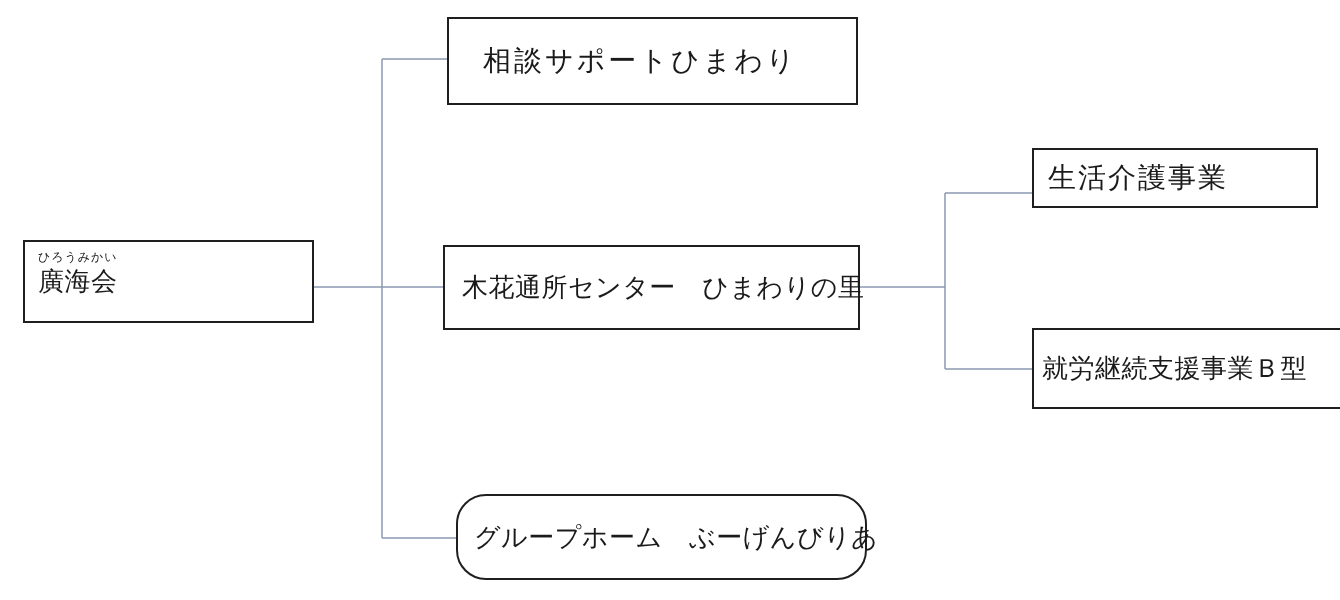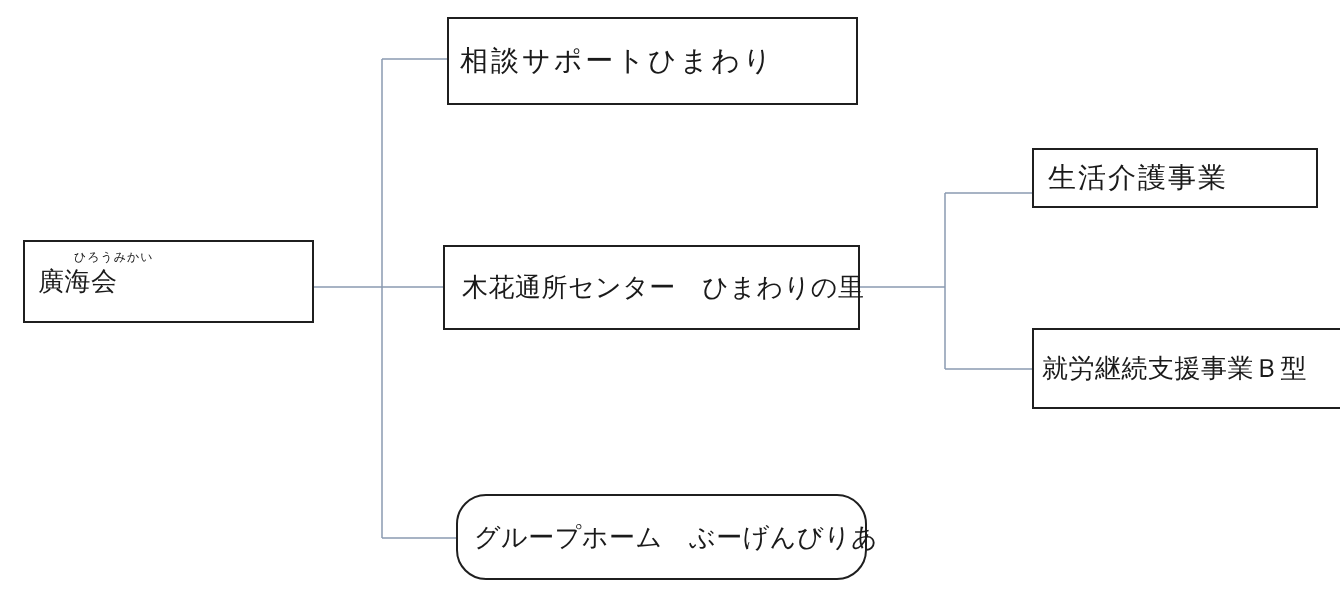--- a/index.html
+++ b/index.html
@@ -33,37 +33,36 @@
     background: var(--box-fill, #ffffff);
     border: 2px solid var(--box-border, #1f1f1f);
     color: var(--text-color, #1a1a1a);
     display: flex;
     align-items: center;
     font-size: 26px;
     letter-spacing: 0.5px;
     white-space: nowrap;
   }
   .node-root     { left: 23px;   top: 240px; width: 291px; height: 83px; padding-left: 13px; }
-  .node-consult  { left: 447px;  top: 17px;  width: 411px; height: 88px; padding-left: 11px; font-size: 28px; letter-spacing: 3px; }
+  .node-consult  { left: 447px;  top: 17px;  width: 411px; height: 88px; padding-left: 34px; font-size: 28px; letter-spacing: 3px; }
   .node-center   { left: 443px;  top: 245px; width: 417px; height: 85px; padding-left: 17px; }
   .node-ghome    { left: 456px;  top: 494px; width: 411px; height: 86px; padding-left: 16px; border-radius: 30px; }
   .node-seikatsu { left: 1032px; top: 148px; width: 286px; height: 60px; padding-left: 14px; font-size: 28px; letter-spacing: 2px; }
   .node-shurou   { left: 1032px; top: 328px; width: 329px; height: 81px; padding-left: 8px; }
   .root-label { position: relative; display: inline-block; }
   .root-main  { position: relative; display: inline-block; }
   .furigana {
     position: absolute;
     top: -15px;
     left: 50%;
     transform: translateX(-50%);
     font-size: 12px;
     letter-spacing: 1px;
     white-space: nowrap;
     color: var(--text-color, #1a1a1a);
-    margin-left: 36px;
   }
 </style>
 </head>
 <body>
 
 <div class="canvas">
 
   <svg class="connectors" viewBox="0 0 1340 600" xmlns="http://www.w3.org/2000/svg" aria-hidden="true">
     <line x1="314" y1="287" x2="443" y2="287"></line>
     <line x1="382" y1="59" x2="382" y2="538"></line>

